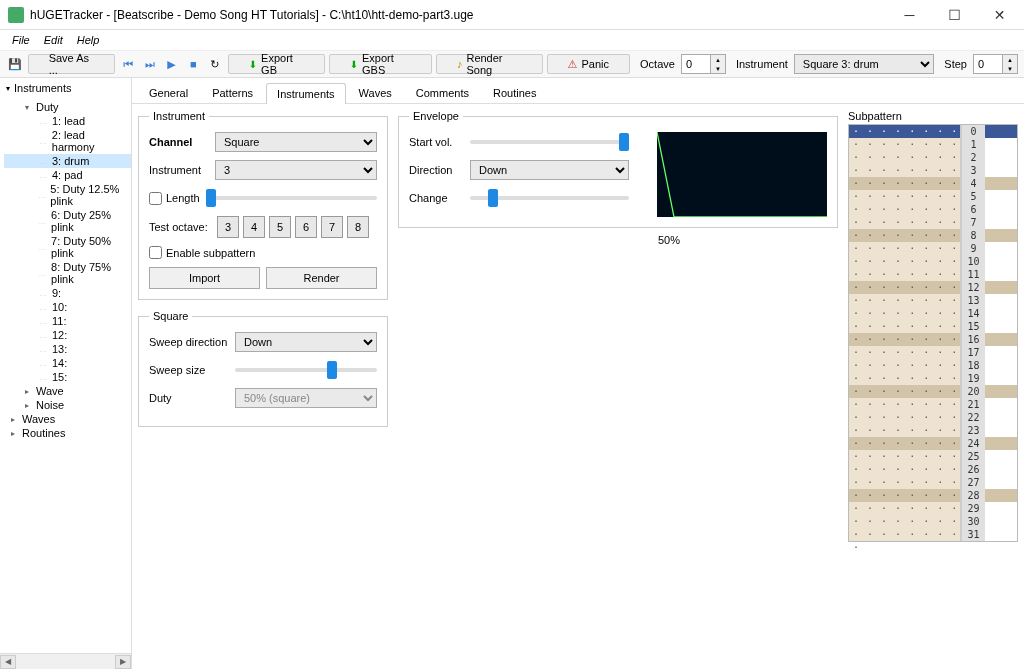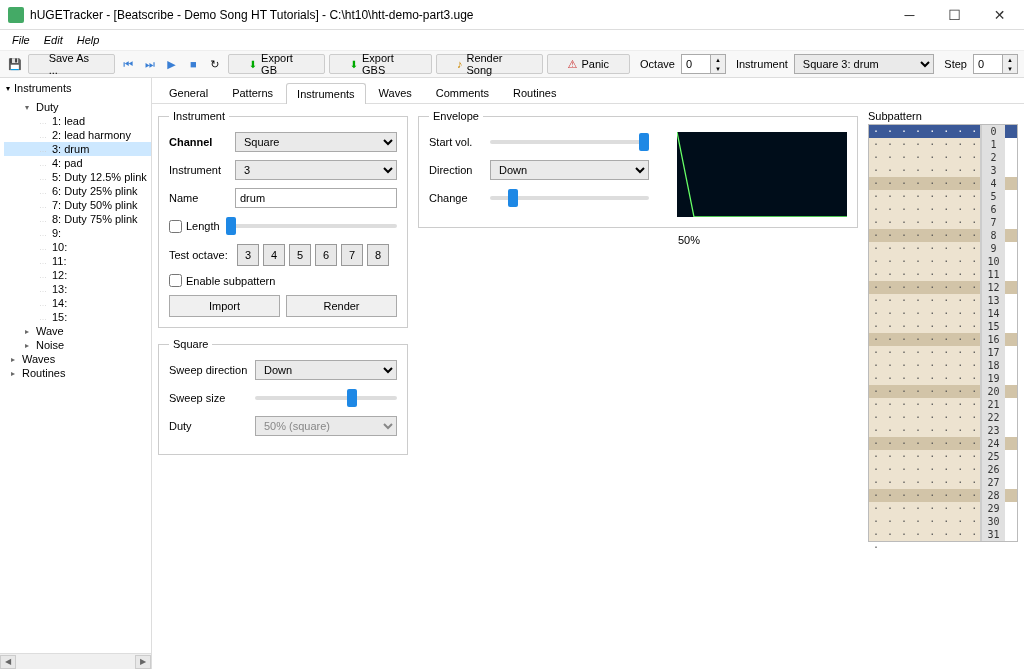--- a/index.html
+++ b/index.html
@@ -59,21 +59,21 @@
 .tabs .tab.active { border-color: #ccc; background: #fff; border-top-left-radius: 3px; border-top-right-radius: 3px; position: relative; top: 1px; }
 
 .tab-body { flex: 1; display: flex; padding: 6px; gap: 10px; overflow: auto; }
 
 
 fieldset.panel { border: 1px solid #ccc; padding: 10px 10px 10px 10px; }
 fieldset.panel legend { padding: 0 4px; font-size: 11px; }
 
 .left-col { display: flex; flex-direction: column; gap: 10px; width: 250px; }
 .mid-col { width: 440px; }
-.right-col { margin-left: auto; width: 150px; }
+.right-col { margin-left: auto; width: 170px; }
 
 
 .form-row { display: flex; align-items: center; margin-bottom: 8px; gap: 6px; }
 .form-row label { width: 60px; }
 .form-row label.bold { font-weight: bold; }
 .form-row select, .form-row input[type=text] { flex: 1; height: 20px; border: 1px solid #aaa; padding: 0 4px; font-size: 11px; background: #fff; }
 .form-row select { background: #eaeaea; }
 .form-row .spin { width: 135px; }
 .slider-row { display: flex; align-items: center; gap: 6px; margin-bottom: 8px; }
 .slider-row label, .check-row label { display: flex; align-items: center; gap: 4px; }
@@ -287,24 +287,20 @@
 
         <fieldset class="panel">
           <legend>Instrument</legend>
           <div class="form-row">
             <label class="bold">Channel</label>
             <select class="combo"><option>Square</option></select>
           </div>
           <div class="form-row">
             <label>Instrument</label>
             <select class="combo spin"><option>3</option></select>
-          </div>
-          <div class="form-row">
-            <label>Name</label>
-            <input type="text" value="drum" style="">
           </div>
           <div class="slider-row">
             <label>
                 <input type="checkbox" style="">
                 <span>Length</span>
               </label>
             <input type="range" min="0" max="100" value="0" style="">
           </div>
           <div class="form-row">
             <label style="width:62px">Test octave:</label>

